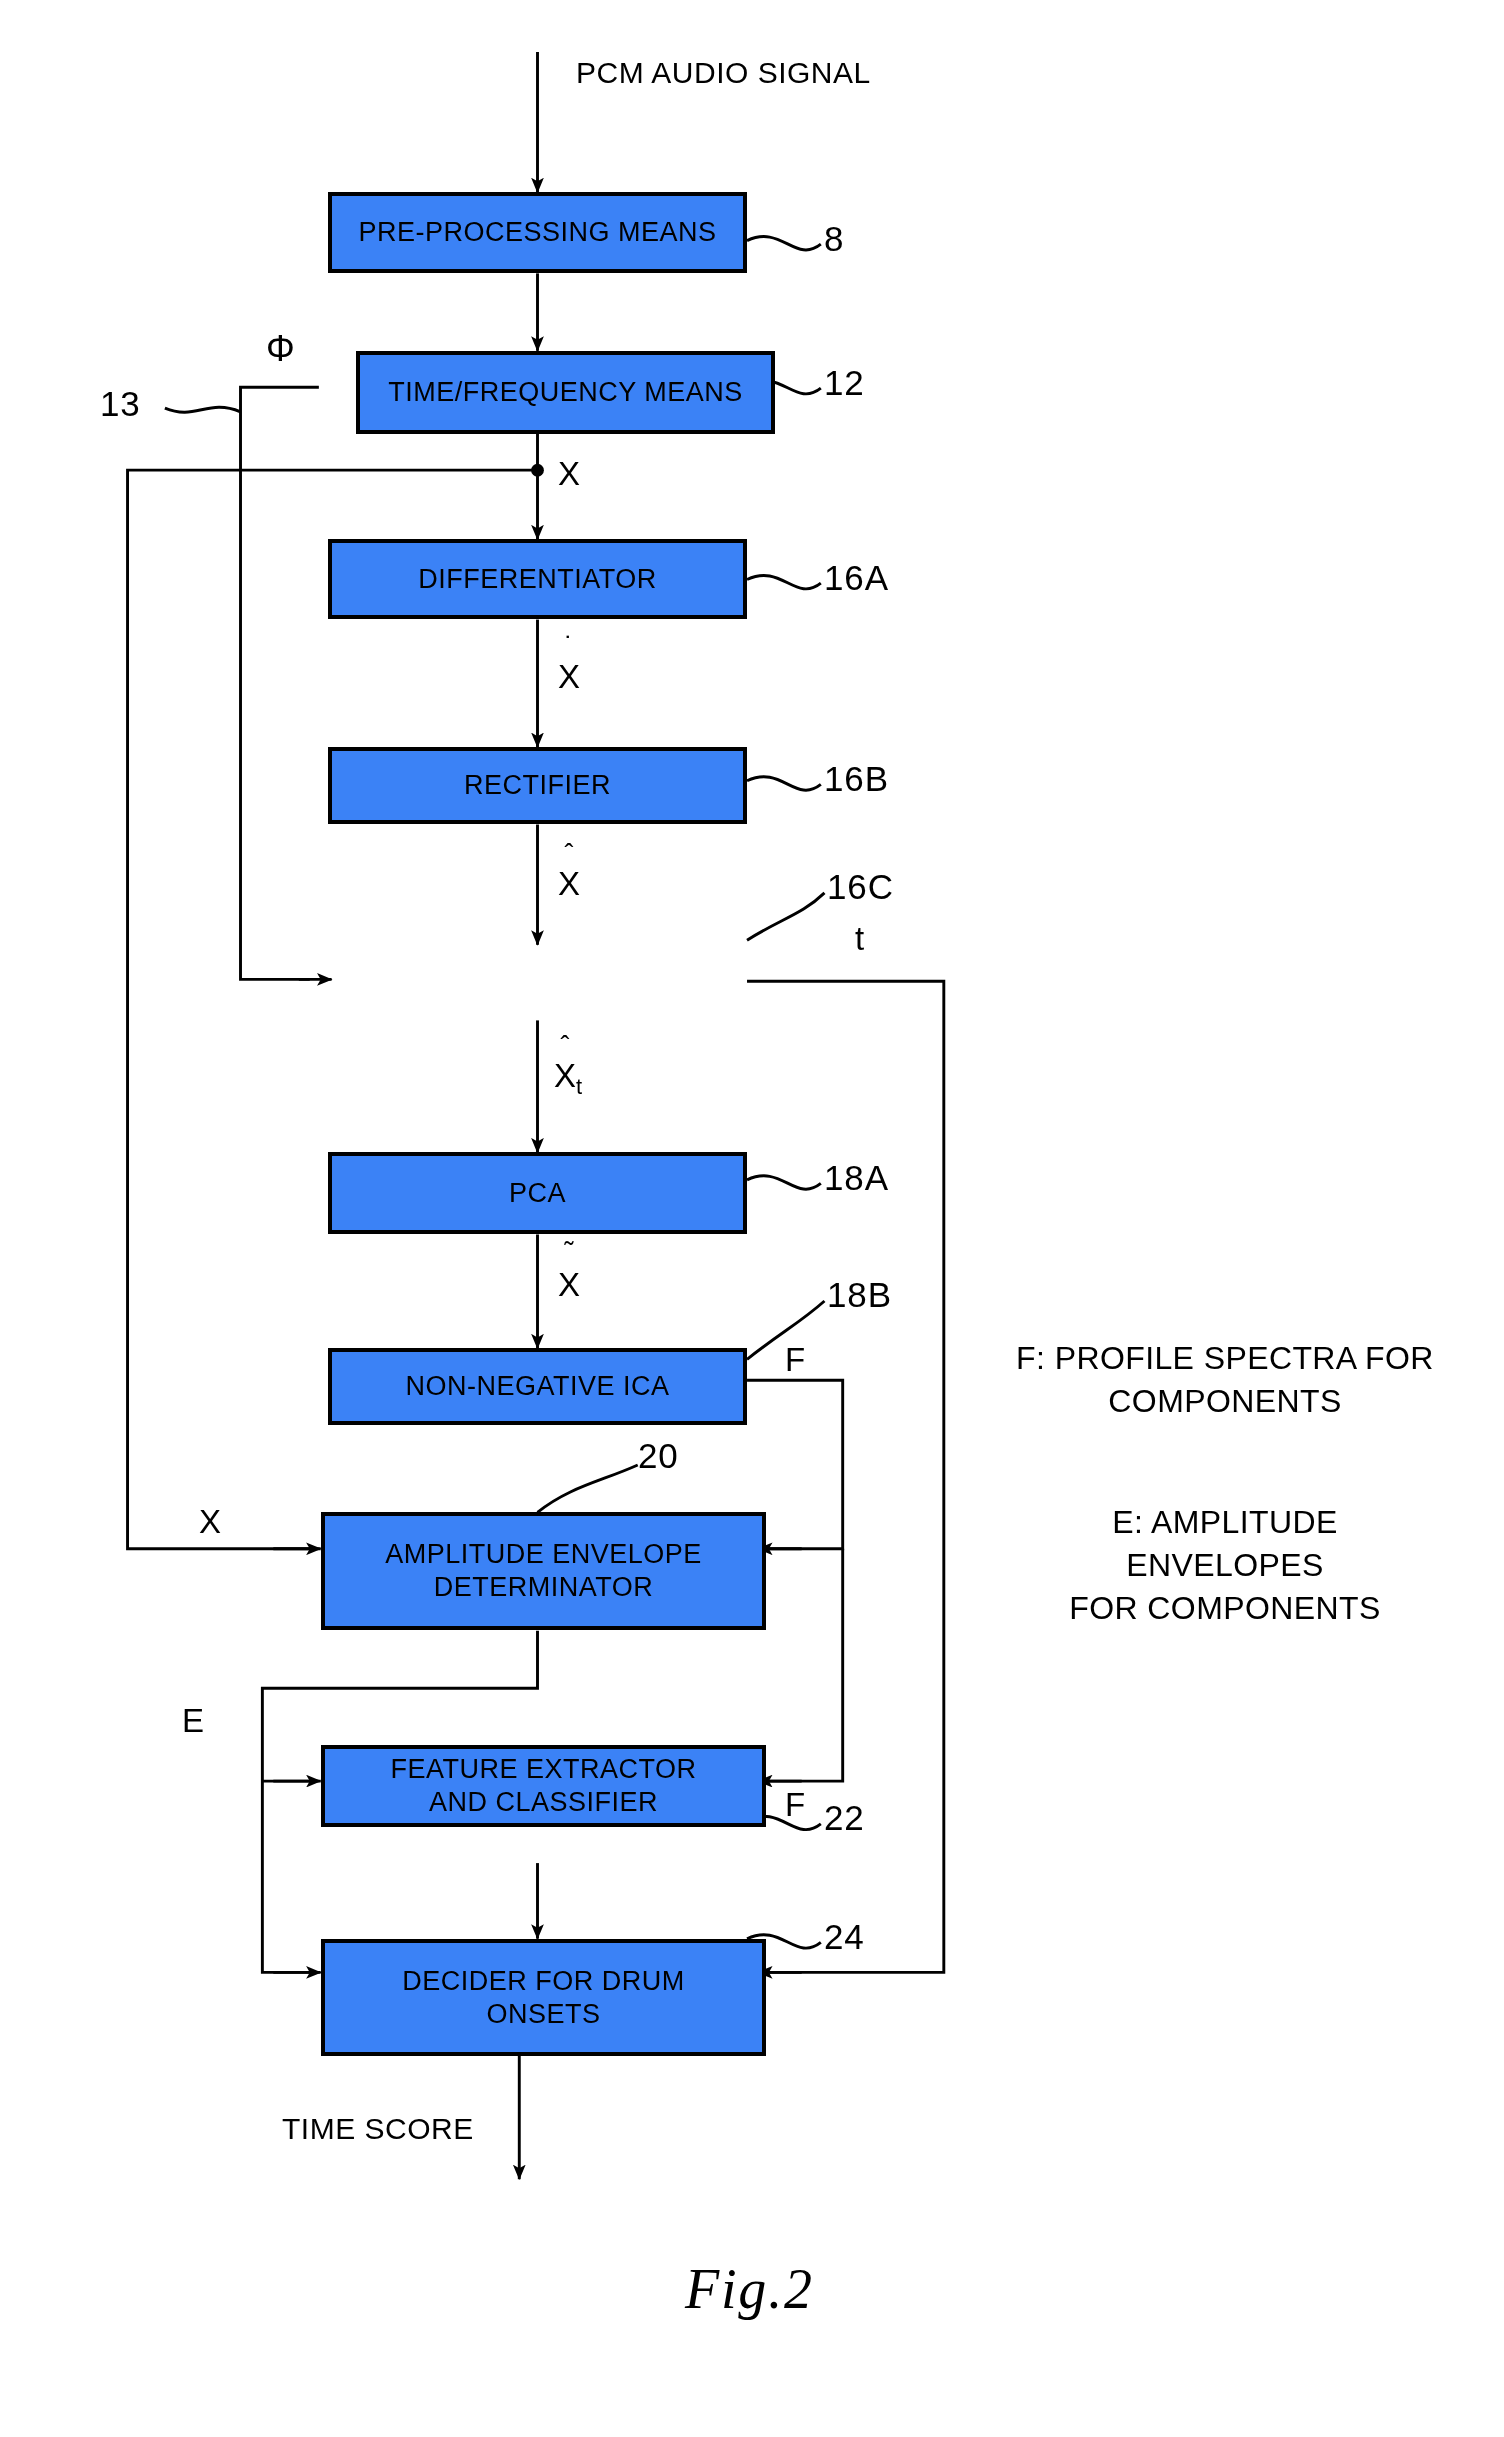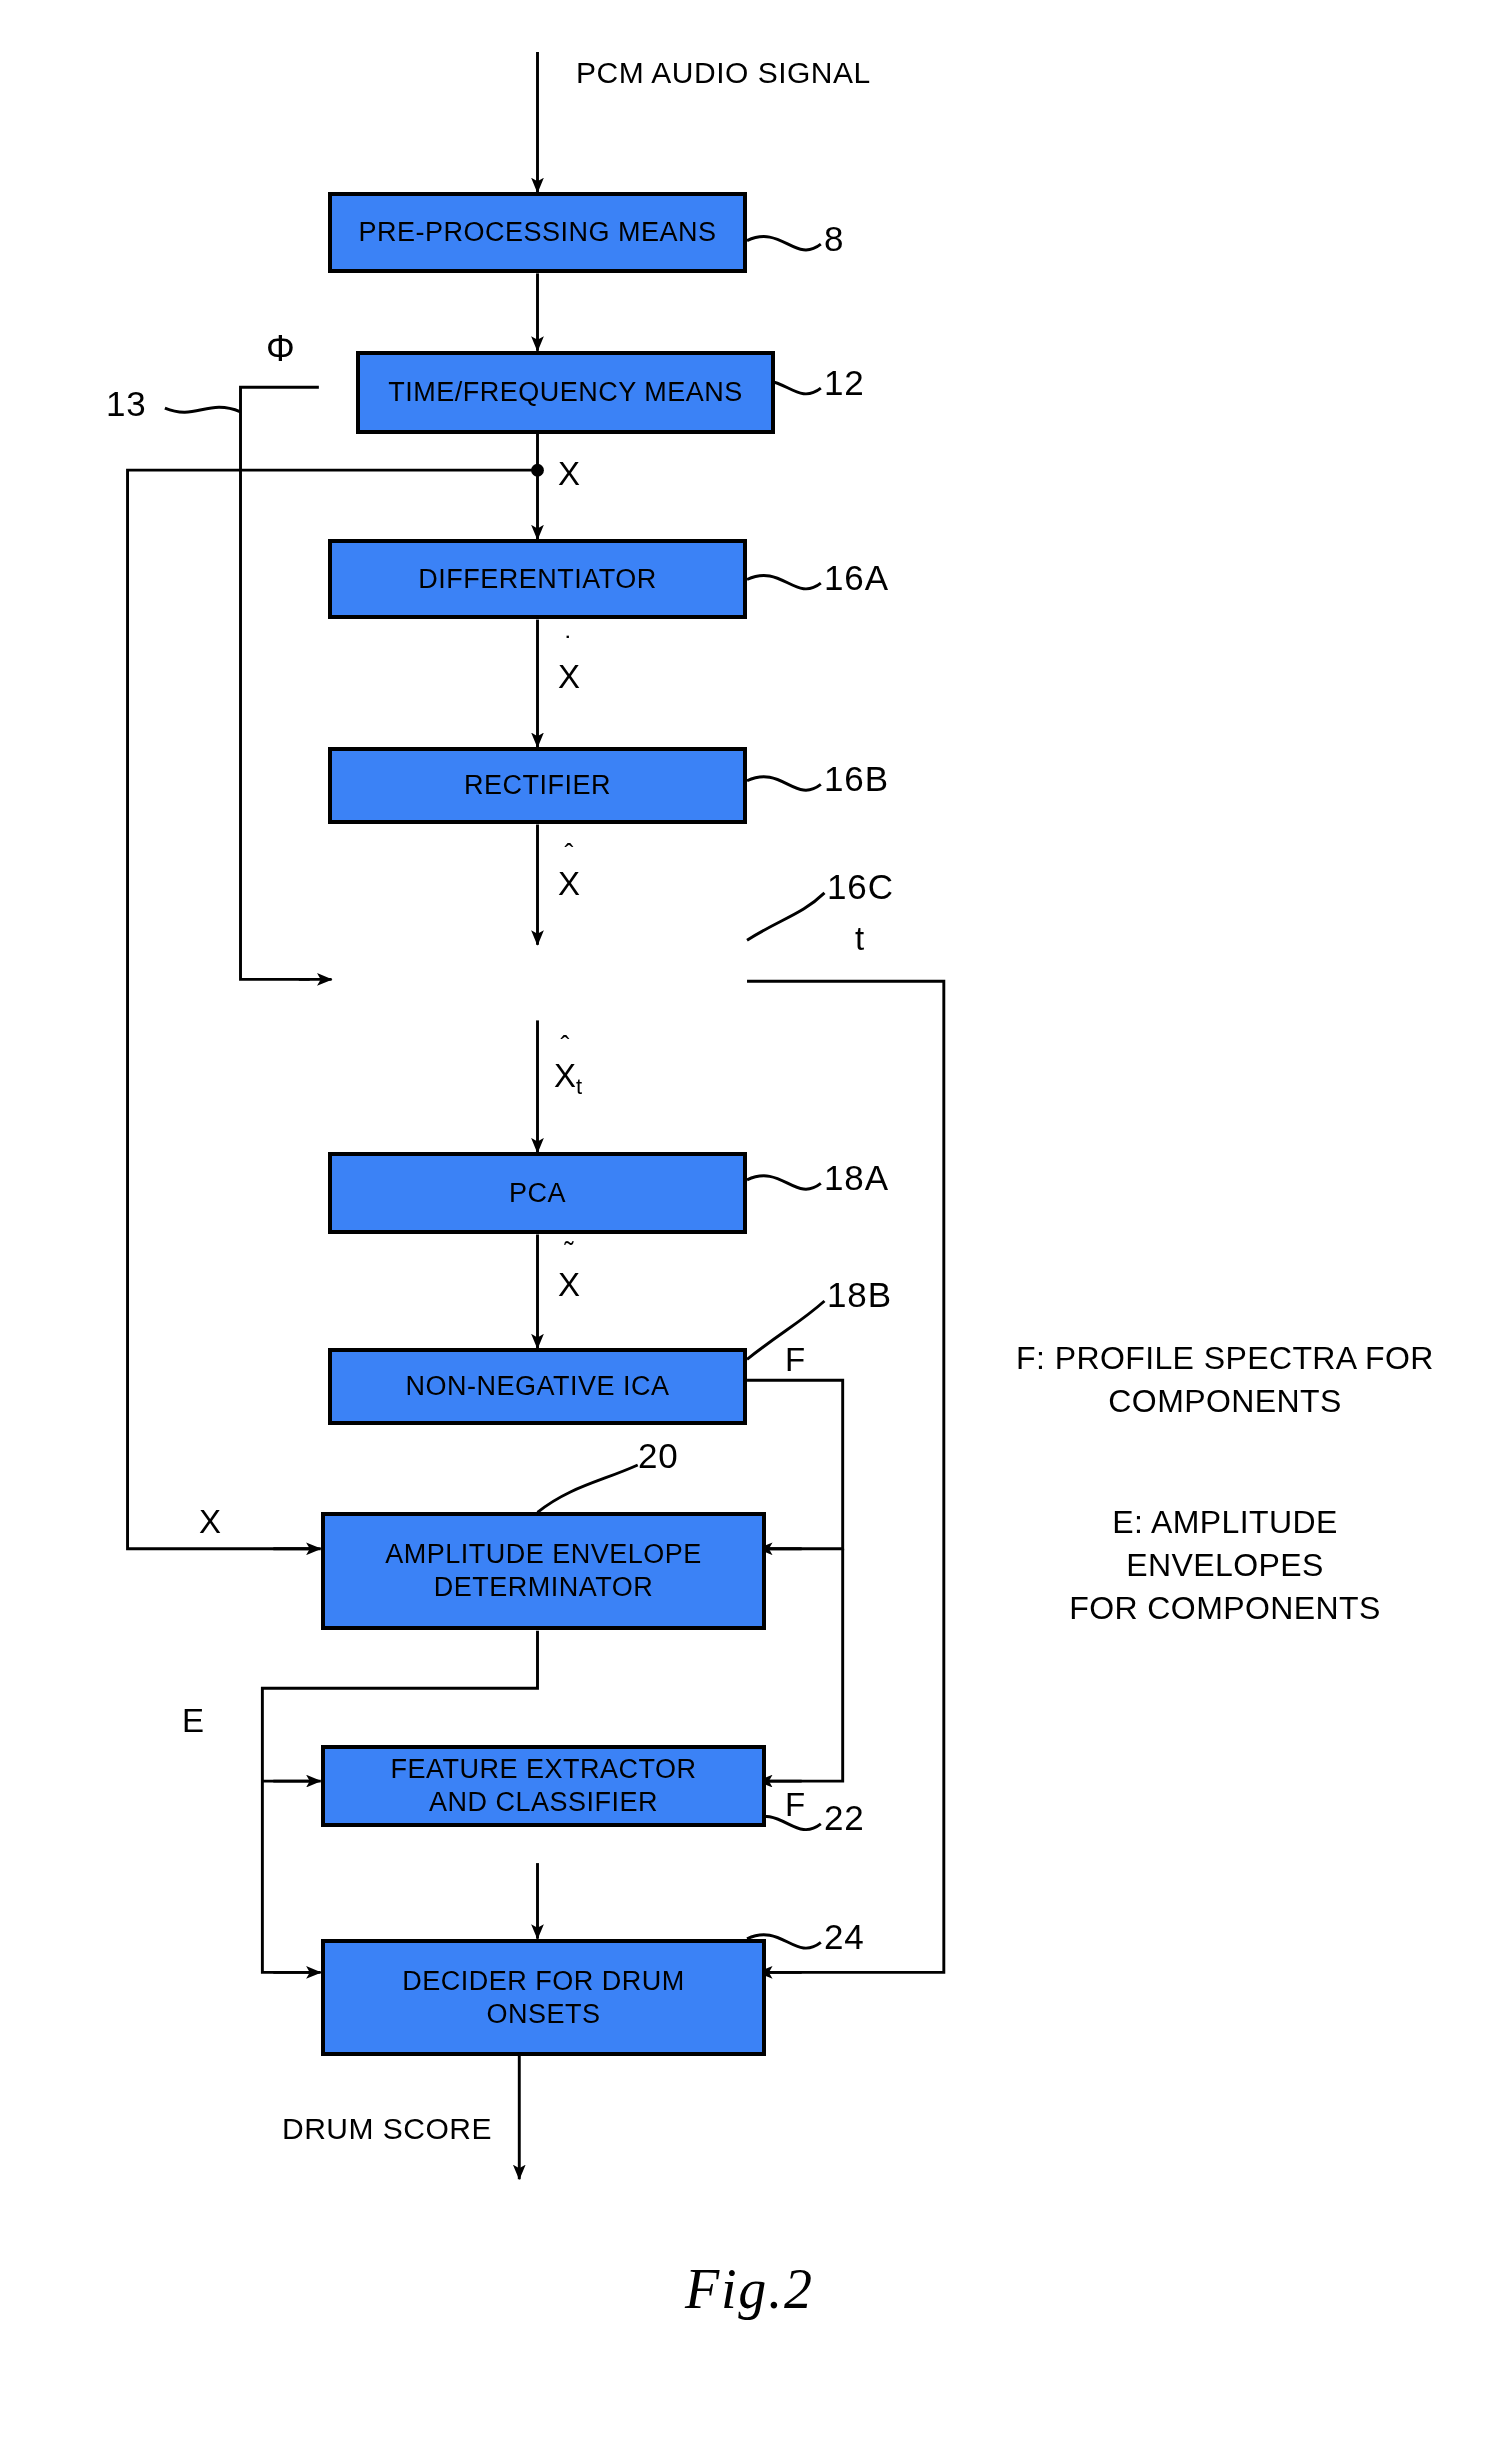--- a/index.html
+++ b/index.html
@@ -184,25 +184,25 @@
   <div class="reflbl" style="left:824px;top:219px;">8</div>
   <div class="reflbl" style="left:824px;top:363px;">12</div>
   <div class="reflbl" style="left:824px;top:558px;">16A</div>
   <div class="reflbl" style="left:824px;top:759px;">16B</div>
   <div class="reflbl" style="left:827px;top:867px;">16C</div>
   <div class="reflbl" style="left:824px;top:1158px;">18A</div>
   <div class="reflbl" style="left:827px;top:1275px;">18B</div>
   <div class="reflbl" style="left:638px;top:1436px;">20</div>
   <div class="reflbl" style="left:824px;top:1798px;">22</div>
   <div class="reflbl" style="left:824px;top:1917px;">24</div>
-  <div class="reflbl" style="left:106px;top:384px;">13</div>
+  <div class="reflbl" style="left:100px;top:384px;">13</div>
 
   <div class="lbl" style="left:576px;top:56px;">PCM AUDIO SIGNAL</div>
 
-  <div class="lbl" style="left:282px;top:2112px;">DRUM SCORE</div>
+  <div class="lbl" style="left:282px;top:2112px;">TIME SCORE</div>
 
   <div class="sig" style="left:266px;top:328px;font-size:36px;">Φ</div>
 
   <div class="sig" style="left:558px;top:455px;">
     <span>X</span>
   </div>
 
   <div class="sig" style="left:558px;top:658px;">
     <span class="ov"><span class="mk dotmk">˙</span><span>X</span></span>
   </div>

